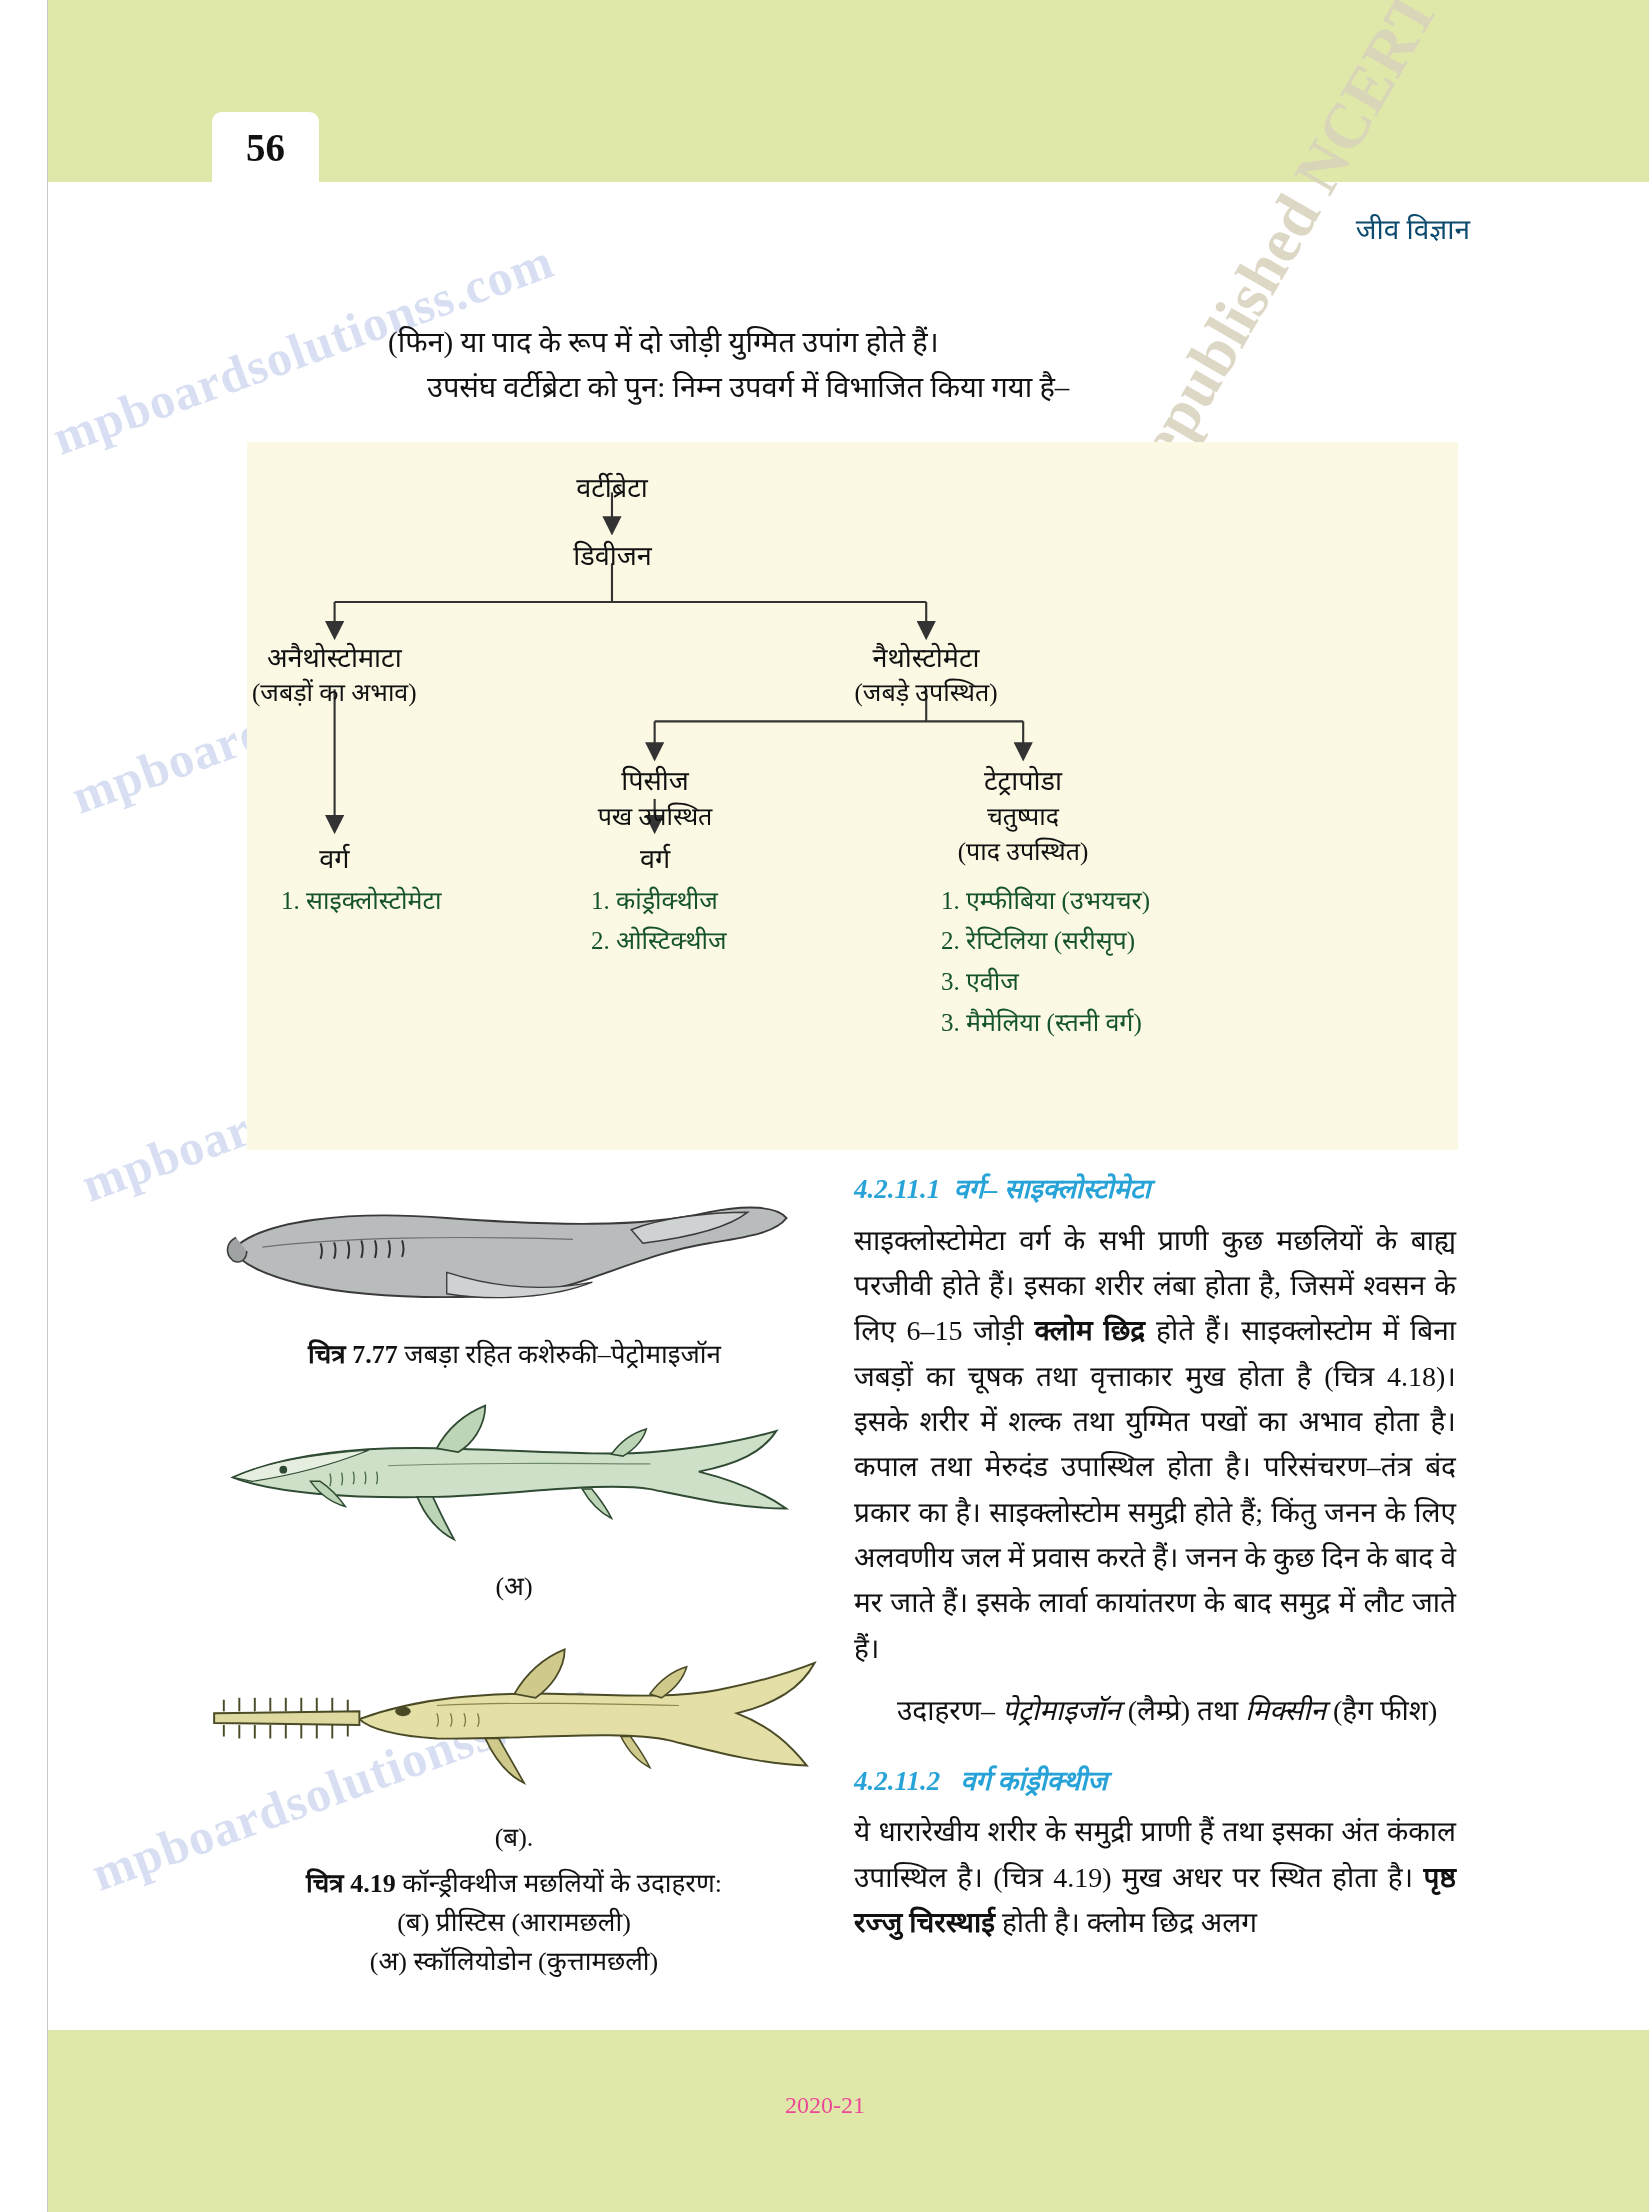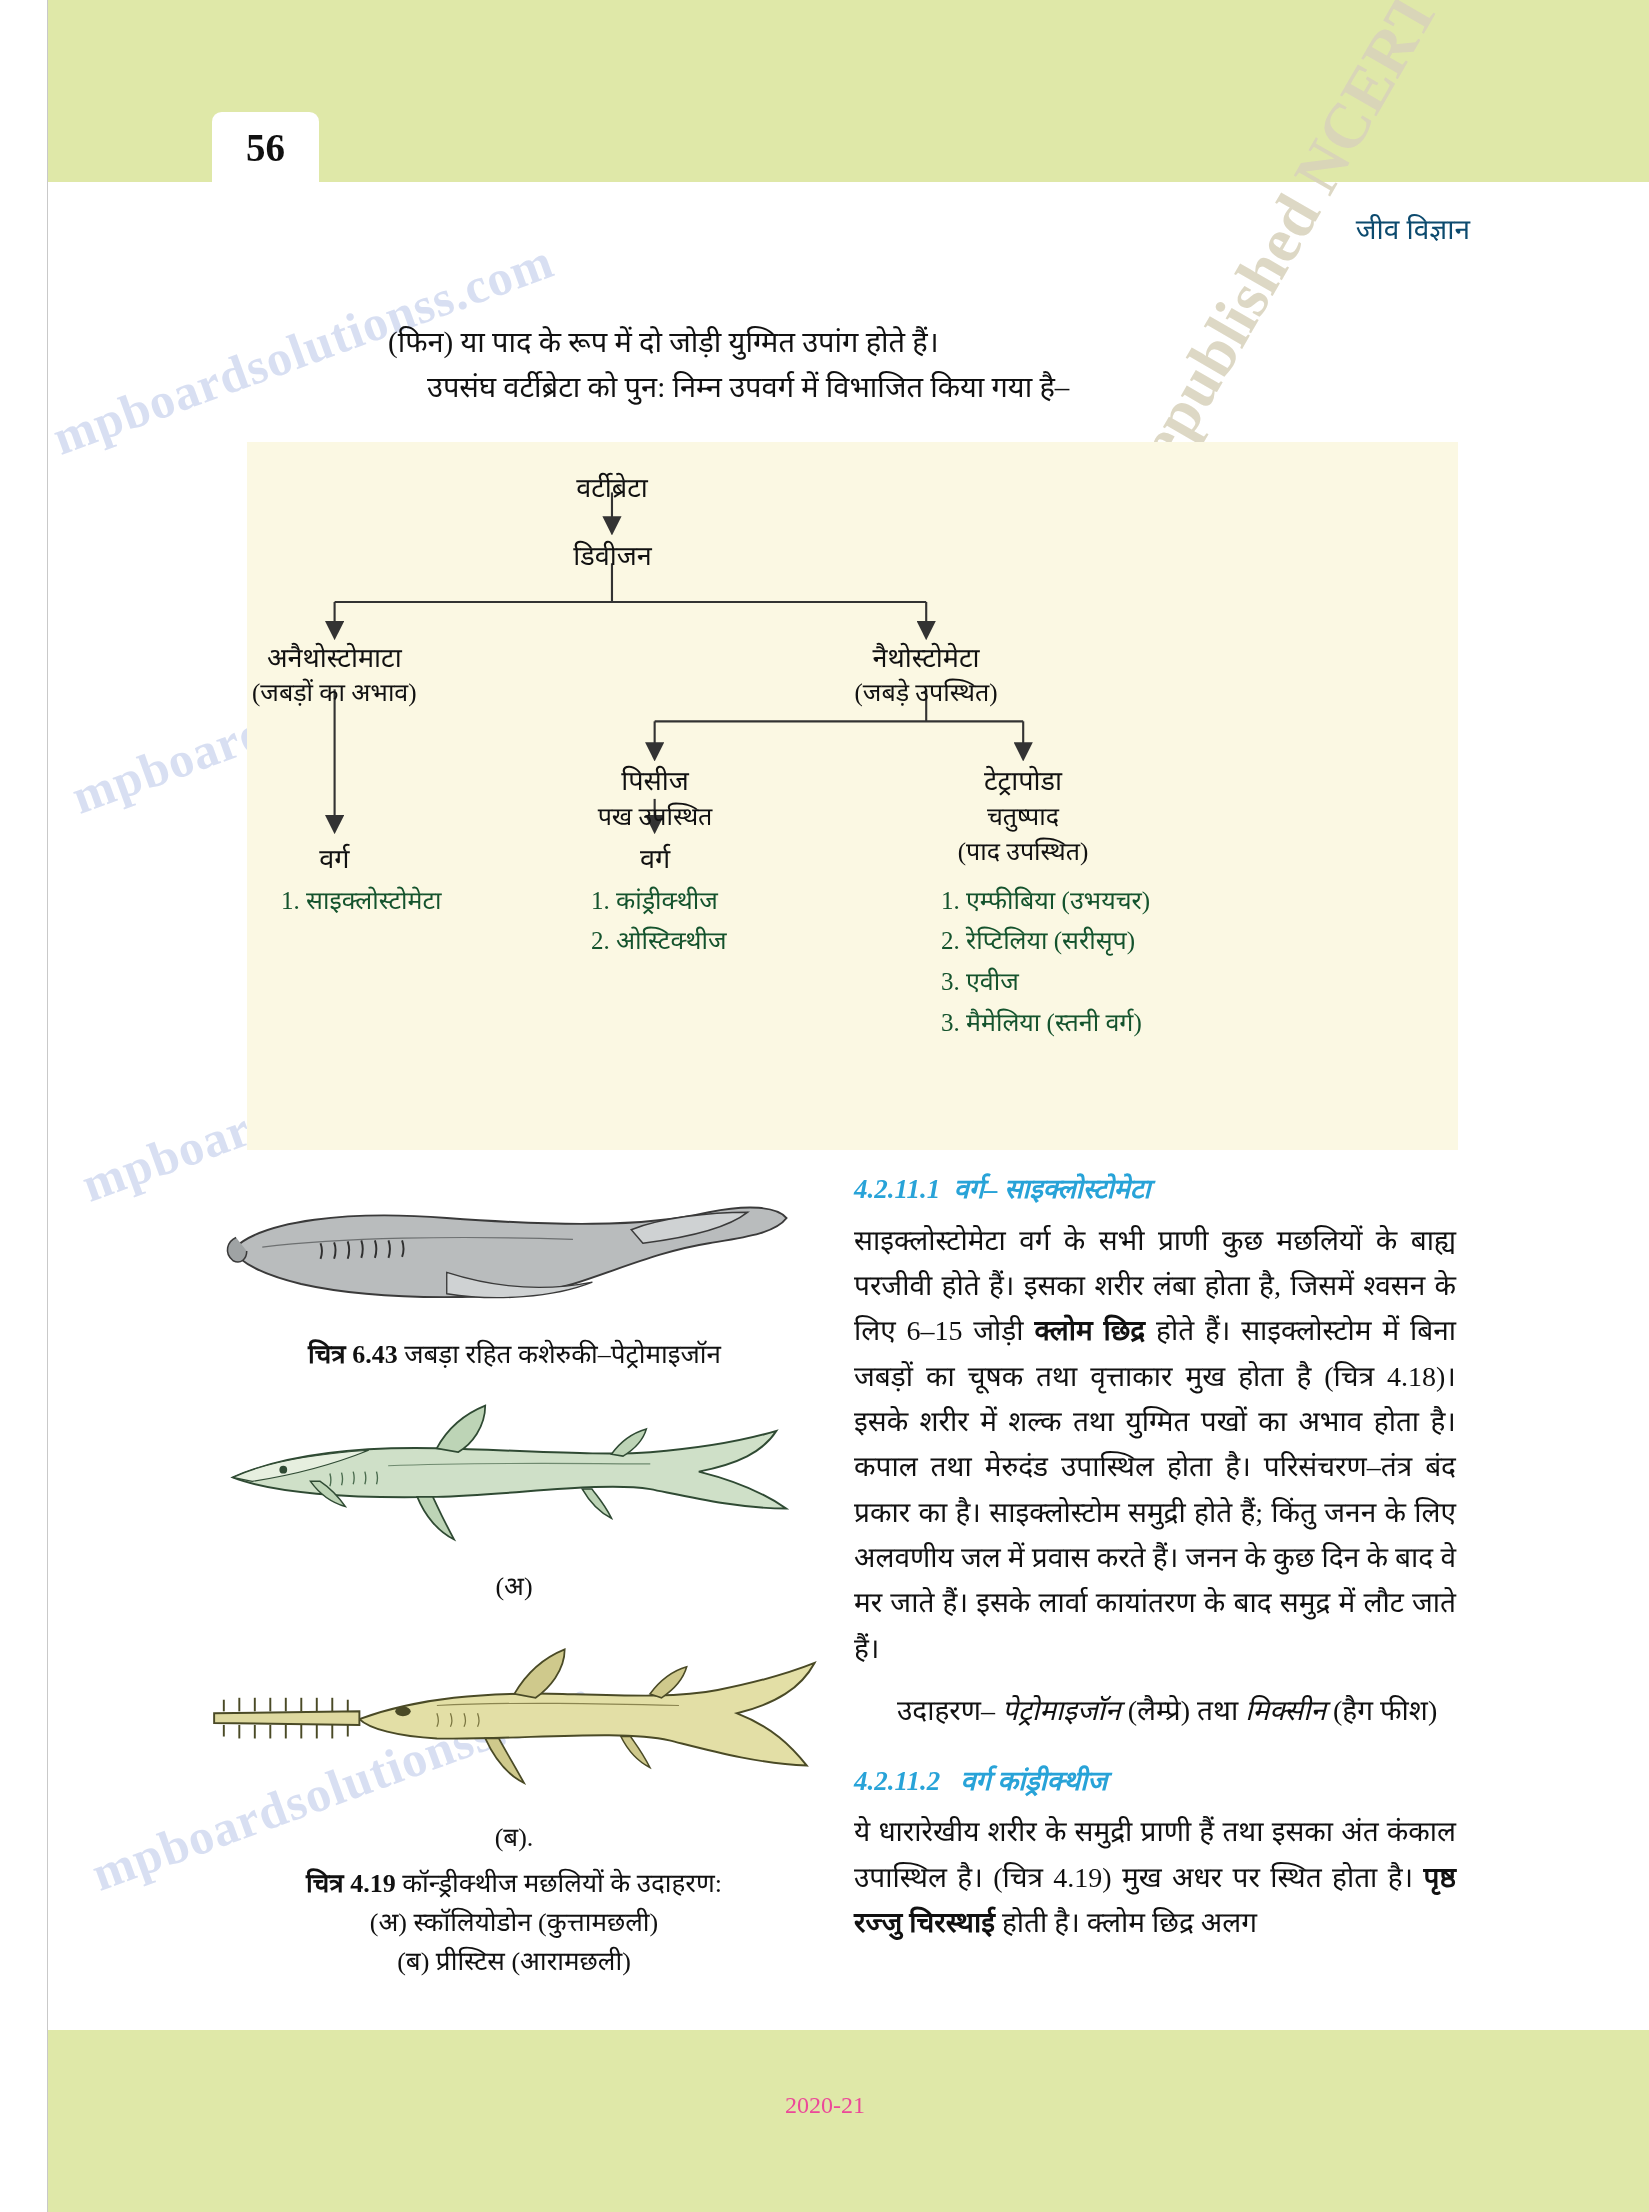--- a/index.html
+++ b/index.html
@@ -225,21 +225,21 @@
           <path d="M134,65 q3,8 0,17"></path>
         <path d="M148,64 q3,9 0,18"></path>
           <path d="M162,63 q3,9 0,18"></path>
         <path d="M176,63 q3,9 0,18"></path>
           <path d="M190,63 q3,9 0,18"></path>
         <path d="M204,63 q3,9 0,17"></path>
       </g>
       <path d="M60,70 C140,60 260,58 380,62" stroke="#6d7071" stroke-width="1.2" fill="none"></path>
     </svg>
     <div class="cap" style="margin-top:5.8px;">
-      <b>चित्र 6.43</b>
+      <b>चित्र 7.77</b>
       <span>जबड़ा रहित कशेरुकी–पेट्रोमाइजॉन</span>
     </div>
   </div>
 
   <div class="figwrap" style="left:194px;top:1388px;width:640px;">
     <svg width="631" height="175" viewBox="0 0 650 180">
       <path d="M40,92 C90,70 160,60 250,62 C340,64 420,70 470,66 C520,62 560,56 600,44
                C586,66 560,78 520,86 C560,96 590,110 610,124 C560,124 510,112 470,104
                C420,96 330,110 250,112 C160,114 80,108 40,92 Z" fill="#cfe0c8" stroke="#2f4a33" stroke-width="2"></path>
       <path d="M40,92 C70,78 120,68 180,64 C140,80 100,90 60,96 Z" fill="#e6efdf" stroke="#2f4a33" stroke-width="1.2"></path>
@@ -299,22 +299,22 @@
           <path d="M292,86 q3,8 0,14"></path>
       </g>
       <path d="M250,78 C330,74 420,76 500,78" stroke="#8b8550" stroke-width="1.2" fill="none"></path>
     </svg>
     <div class="sublabel">(ब).</div>
     <div class="cap" style="margin-top:9.7px;">
       <div>
         <b>चित्र 4.19</b>
         <span>कॉन्ड्रीक्थीज मछलियों के उदाहरण:</span>
       </div>
+      <div>(ब) प्रीस्टिस (आरामछली)</div>
       <div>(अ) स्कॉलियोडोन (कुत्तामछली)</div>
-      <div>(ब) प्रीस्टिस (आरामछली)</div>
     </div>
   </div>
 
   <div class="rcol">
     <div class="head">
       <span class="num">4.2.11.1</span>
       &nbsp;<span>वर्ग– साइक्लोस्टोमेटा</span>
     </div>
     <div class="body-txt">साइक्लोस्टोमेटा वर्ग के सभी प्राणी कुछ मछलियों के बाह्य परजीवी होते हैं। इसका शरीर लंबा होता है, जिसमें श्वसन के लिए 6–15 जोड़ी <b>क्लोम छिद्र</b> होते हैं। साइक्लोस्टोम में बिना जबड़ों का चूषक तथा वृत्ताकार मुख होता है (चित्र 4.18)। इसके शरीर में शल्क तथा युग्मित पखों का अभाव होता है। कपाल तथा मेरुदंड उपास्थिल होता है। परिसंचरण–तंत्र बंद प्रकार का है। साइक्लोस्टोम समुद्री होते हैं; किंतु जनन के लिए अलवणीय जल में प्रवास करते हैं। जनन के कुछ दिन के बाद वे मर जाते हैं। इसके लार्वा कायांतरण के बाद समुद्र में लौट जाते हैं।</div>
     <div class="body-txt" style="margin-top:7.8px;">

